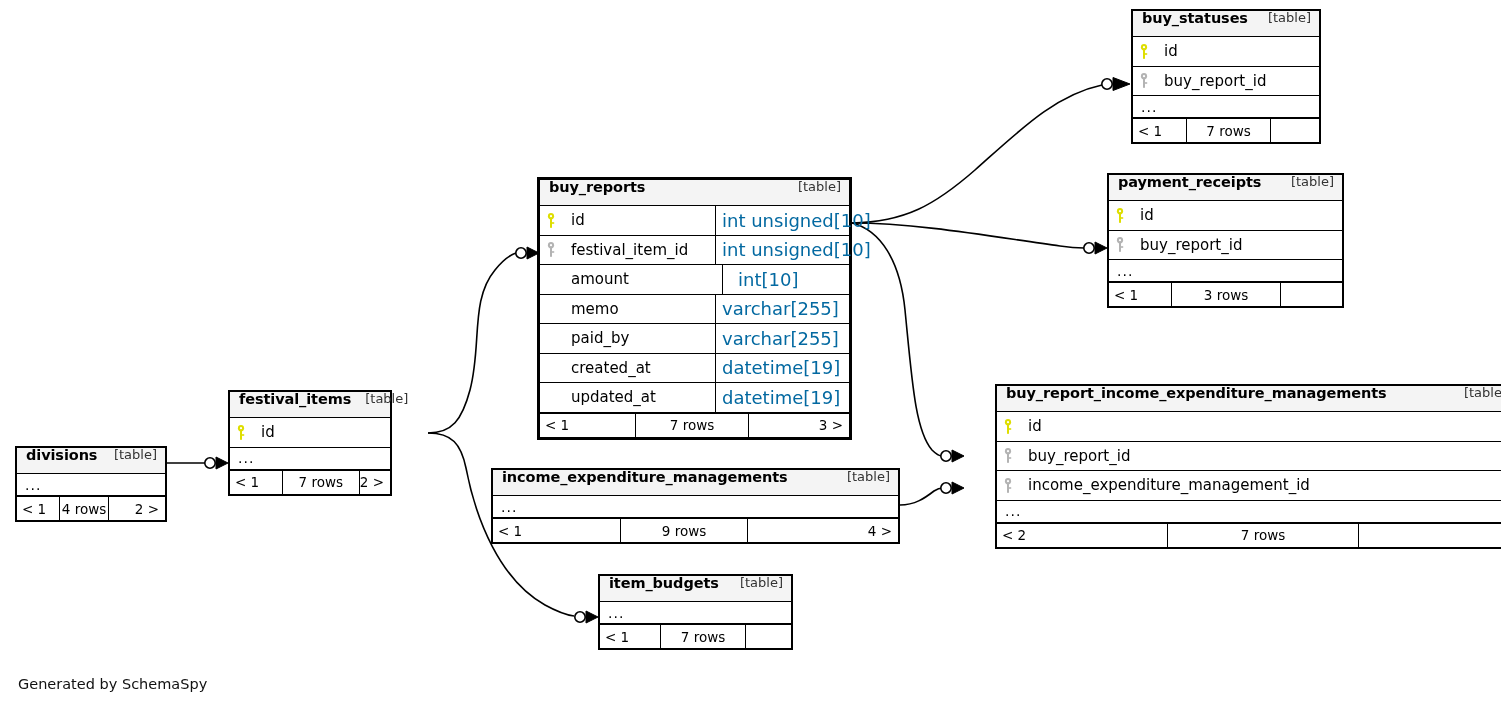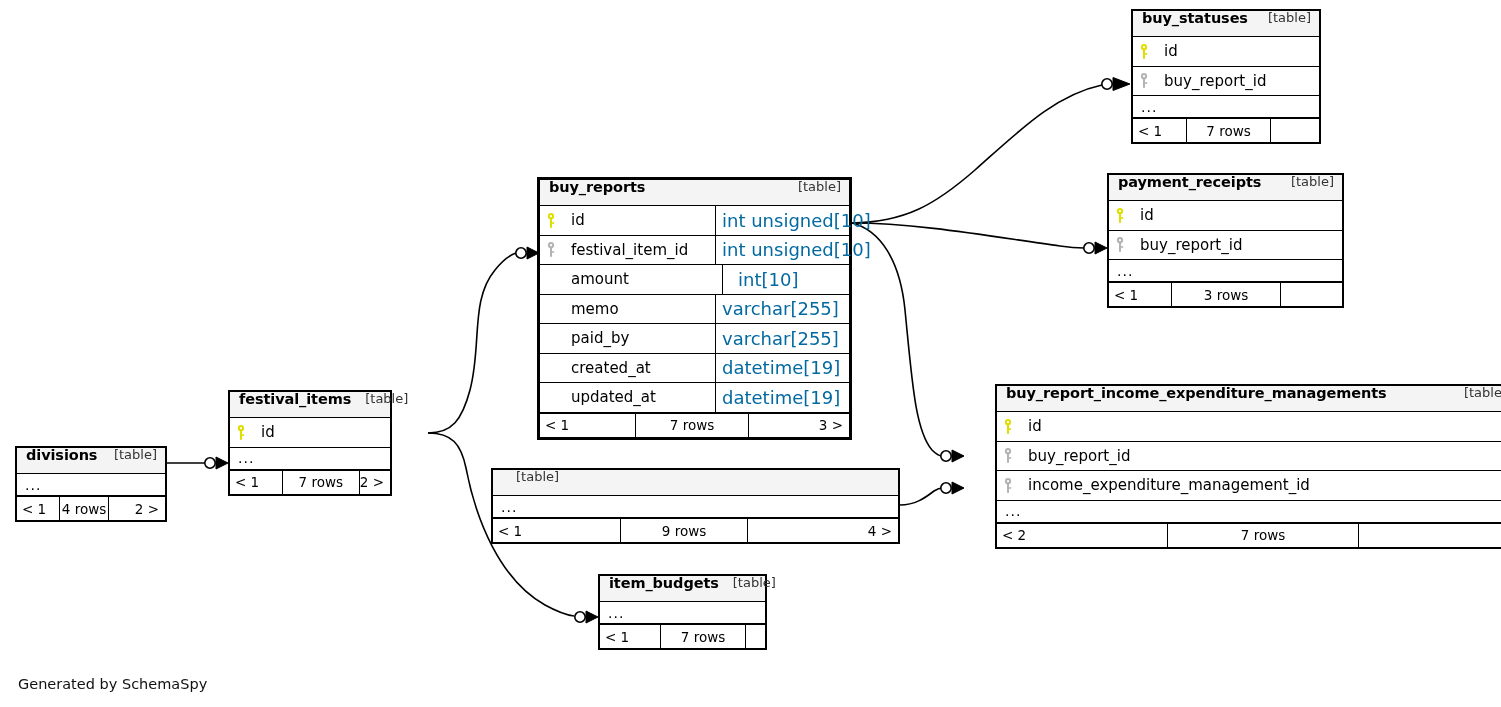--- a/index.html
+++ b/index.html
@@ -393,20 +393,21 @@
     <div class="ellipsis-row">...</div>
     <div class="tbl-footer">
       <span class="foot-cell foot-left" style="width:170px;">&lt; 2</span>
       <span class="foot-cell foot-mid" style="width:192px;">7 rows</span>
       <span class="foot-cell foot-right" style="flex:1 1 auto;"></span>
     </div>
   </div>
 
   <div class="table-node" style="left:491px; top:468px; width:409px;">
     <div class="tbl-header">
+      <span class="tbl-title">income_expenditure_managements</span>
       <span class="tbl-tag">[table]</span>
     </div>
     <div class="ellipsis-row">...</div>
     <div class="tbl-footer">
       <span class="foot-cell foot-left" style="width:127px;">&lt; 1</span>
       <span class="foot-cell foot-mid" style="width:128px;">9 rows</span>
       <span class="foot-cell foot-right" style="flex:1 1 auto;">4 &gt;</span>
     </div>
   </div>
 
@@ -440,21 +441,21 @@
       <span class="tbl-tag">[table]</span>
     </div>
     <div class="ellipsis-row">...</div>
     <div class="tbl-footer">
       <span class="foot-cell foot-left" style="width:42px;">&lt; 1</span>
       <span class="foot-cell foot-mid" style="width:50px;">4 rows</span>
       <span class="foot-cell foot-right" style="flex:1 1 auto;">2 &gt;</span>
     </div>
   </div>
 
-  <div class="table-node" style="left:598px; top:574px; width:169px;">
+  <div class="table-node" style="left:598px; top:574px; width:195px;">
     <div class="tbl-header">
       <span class="tbl-title">item_budgets</span>
       <span class="tbl-tag">[table]</span>
     </div>
     <div class="ellipsis-row">...</div>
     <div class="tbl-footer">
       <span class="foot-cell foot-left" style="width:60px;">&lt; 1</span>
       <span class="foot-cell foot-mid" style="width:86px;">7 rows</span>
       <span class="foot-cell foot-right" style="flex:1 1 auto;"></span>
     </div>

